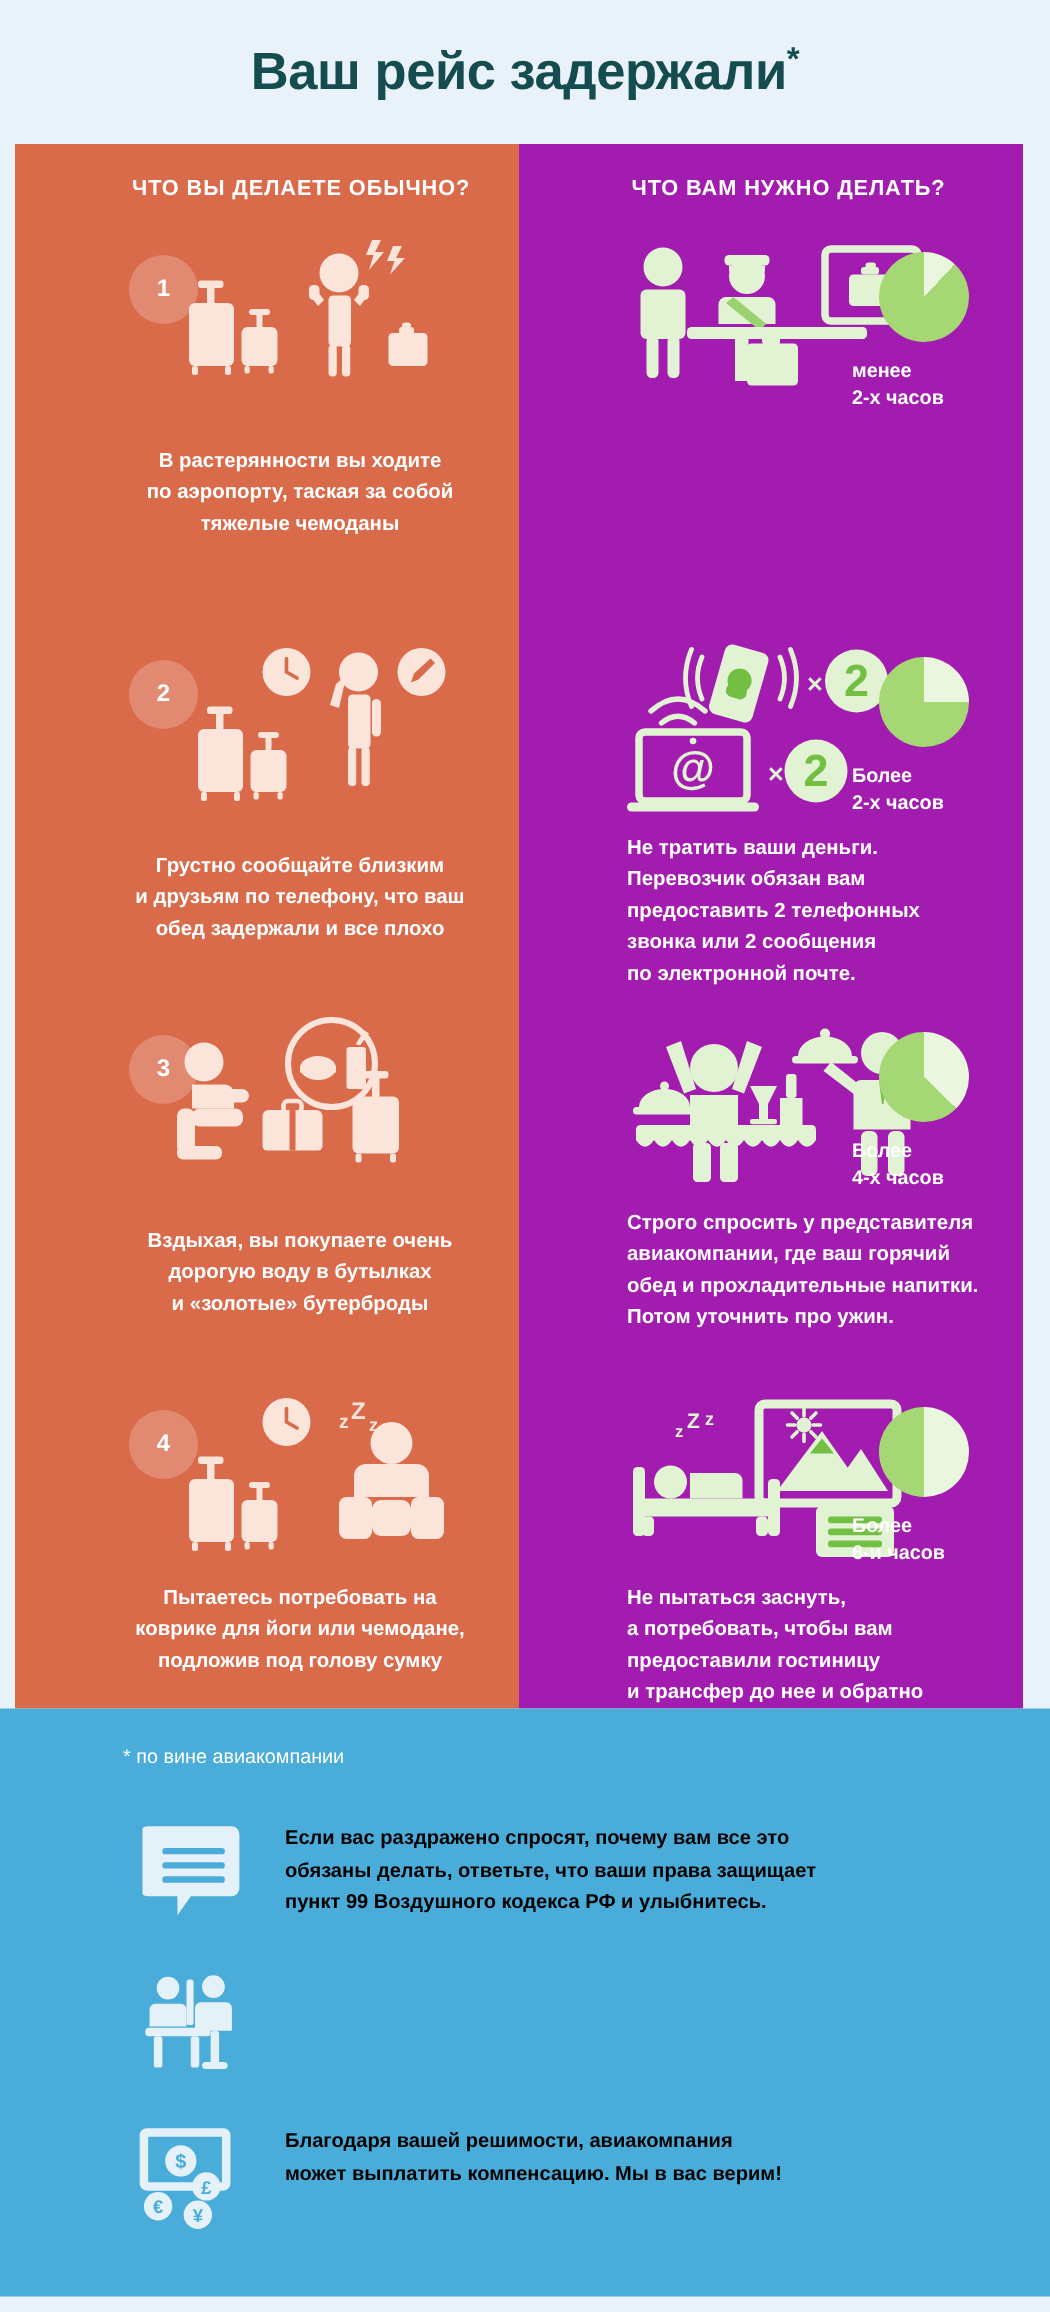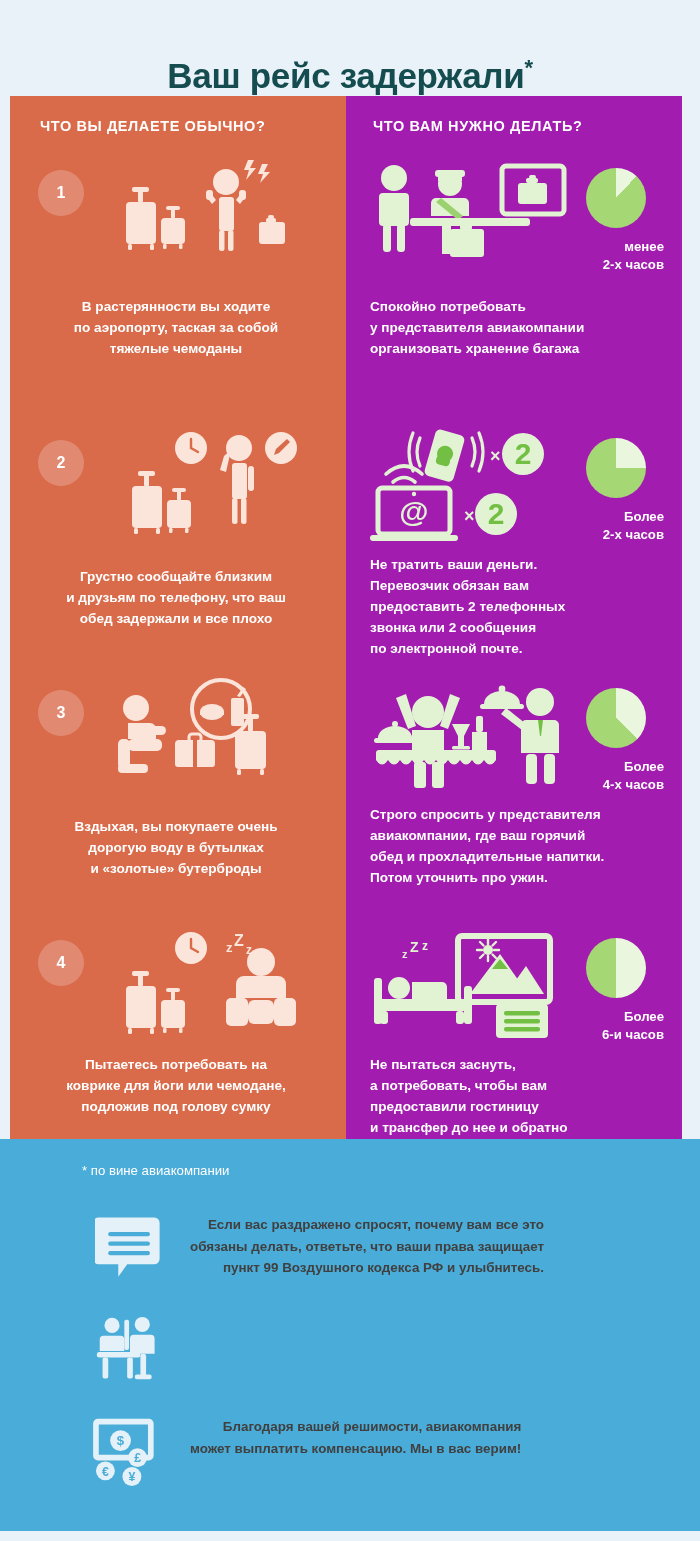--- a/index.html
+++ b/index.html
@@ -11,21 +11,21 @@
     font-family: "Liberation Sans", sans-serif;
     overflow: hidden;
   }
 
   .page { position: relative; width: 700px; height: 1541px; background: #e9f2f8; }
 
   
   .header {
     height: 96px;
     display: flex;
-    align-items: flex-end;
+    align-items: center;
     justify-content: center;
     background: #e9f2f8;
   }
   .header-title {
     font-size: 35px;
     font-weight: bold;
     color: #154c4f;
     letter-spacing: -0.3px;
     position: relative;
   }
@@ -34,21 +34,21 @@
     vertical-align: super;
     line-height: 0;
   }
 
   
   .columns {
     display: flex;
     margin: 0 10px;
     height: 1043px;
   }
-  .col { width: 336px; position: relative; }
+  .col { width: 336px; position: relative; padding-left: 48px; }
   .col-left  { background: #d96a4a; }
   .col-right { background: #a21caf; }
 
   .col-header {
     height: 60px;
     display: flex;
     align-items: center;
     color: #ffffff;
     font-size: 14.5px;
     font-weight: bold;
@@ -100,21 +100,21 @@
   }
   .cap-left  { text-align: center; right: 22px; }
   .cap-right { text-align: left;  left: 24px; }
 
   
   .pie-block {
     position: absolute;
     right: 18px;
     top: 12px;
     width: 96px;
-    text-align: right;
+    text-align: left;
   }
   .pie {
     width: 60px;
     height: 60px;
     border-radius: 50%;
     margin: 0 auto 10px;
   }
   .pie-label {
     color: #ffffff;
     font-size: 13.2px;
@@ -142,26 +142,25 @@
     padding-left: 70px;
   }
   .foot-icon {
     width: 120px;
     flex: 0 0 120px;
     display: flex;
     justify-content: center;
     padding-top: 2px;
   }
   .foot-text {
-    color: #404040;
+    color: #000000;
     font-size: 13.4px;
     font-weight: bold;
     line-height: 1.62;
     padding-top: 2px;
-    text-align: right;
   }
   .foot-text div { white-space: nowrap; }
 
   svg { display: block; }
 </style>
 </head>
 <body>
 
 <div class="page">
 
@@ -376,25 +375,20 @@
               <rect x="150" y="27" width="29" height="21" rx="3"></rect>
             </g>
           </svg>
         </div>
         <div class="pie-block">
           <div class="pie" style="background: conic-gradient(#eaf7de 0deg 43deg, #a5d874 43deg 360deg);"></div>
           <div class="pie-label">
             <div>менее</div>
             <div>2-х часов</div>
           </div>
-        </div>
-        <div class="caption cap-right" style="top:140px">
-          <div style="white-space:pre-line">Спокойно потребовать
-у представителя авиакомпании
-организовать хранение багажа</div>
         </div>
       </div>
 
       <div class="row row-2">
         <div class="art art-right">
           <svg viewBox="0 0 230 120" width="230" height="120">
             <g fill="#e2f3d4">
 
               <g transform="rotate(16 78 28)">
                 <rect x="62" y="6" width="30" height="48" rx="5"></rect>

